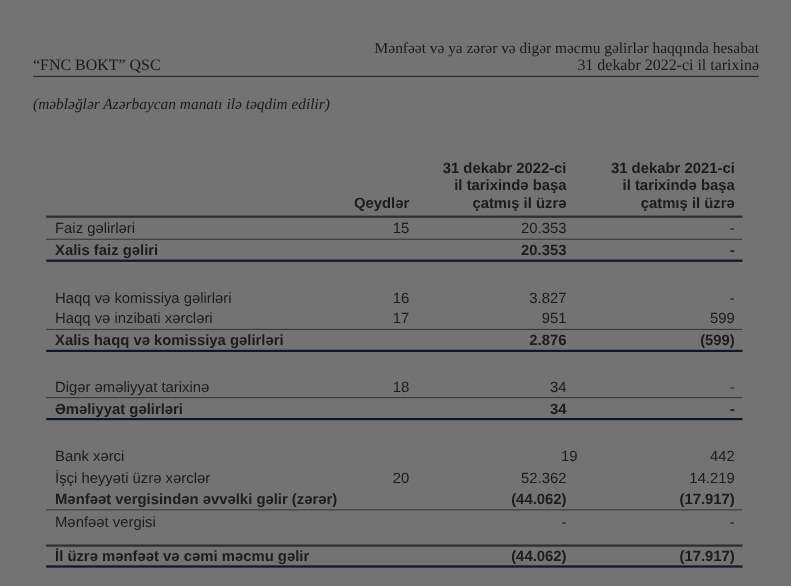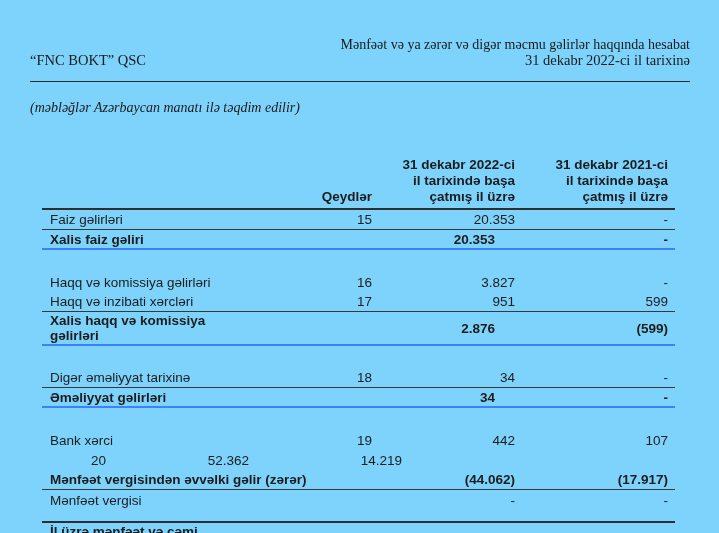--- a/index.html
+++ b/index.html
@@ -1,19 +1,19 @@
 <!DOCTYPE html>
 <html lang="az"><head>
 <meta charset="utf-8">
 <style>
   html,body{margin:0;padding:0;background:#ffffff;}
   .page{
     position:relative;
     width:719px;height:533px;
-    background:#7dd3fc;
+    background:#737373;
     overflow:hidden;
     color:#1d1d1d;
     box-sizing:border-box;
   }
   
   .doc-header{
     margin:36px 29px 0 30px;
     width:660px;
     font-family:"Liberation Serif","DejaVu Serif",serif;
     color:#1a1a1a;
@@ -21,21 +21,21 @@
   .report-title{
     text-align:right;
     font-size:14px;
     line-height:17px;
   }
   .company-row{
     display:flex;
     justify-content:space-between;
     align-items:flex-end;
     border-bottom:1.4px solid #2a2a2a;
-    padding-bottom:13px;
+    padding-bottom:1px;
     font-size:14.5px;
     line-height:15px;
   }
   .currency-note{
     margin-top:18px;
     font-style:italic;
     font-size:14px;
     line-height:16px;
   }
   
@@ -60,21 +60,21 @@
     font-weight:700;
     line-height:16px;
   }
   .hd{white-space:pre-line;}
   .cl{flex:1 1 auto;padding-left:8px;}
   .cn{flex:0 0 64px;text-align:right;}
   .cv{flex:0 0 150px;text-align:right;padding-right:7px;box-sizing:border-box;}
   .cv2{flex:0 0 125px;text-align:right;padding-right:7px;box-sizing:border-box;margin-left:28px;}
   .bold{font-weight:700;}
   .bb{border-bottom:1.5px solid #383838;}
-  .bb2{border-bottom:2px solid #3b82f6;gap:20px;}
+  .bb2{border-bottom:2px solid #0f172a;}
   .bt2{border-top:2px solid #2e2e2e;}
   .spacer{height:22px;}
   .spacer-sm{height:11px;}
 </style>
 </head>
 <body>
 
 <div class="page">
 
   <header class="doc-header">
@@ -151,24 +151,24 @@
       <div class="cv">34</div>
       <div class="cv2">-</div>
     </div>
 
     <div class="spacer"></div>
 
     <div class="row">
       <div class="cl">Bank xərci</div>
       <div class="cn">19</div>
       <div class="cv">442</div>
-      <div class="cv2">107</div>
     </div>
 
     <div class="row">
+      <div class="cl">İşçi heyyəti üzrə xərclər</div>
       <div class="cn">20</div>
       <div class="cv">52.362</div>
       <div class="cv2">14.219</div>
     </div>
 
 
     <div class="row bold bb">
       <div class="cl">Mənfəət vergisindən əvvəlki gəlir (zərər)</div>
       <div class="cn"></div>
       <div class="cv">(44.062)</div>

